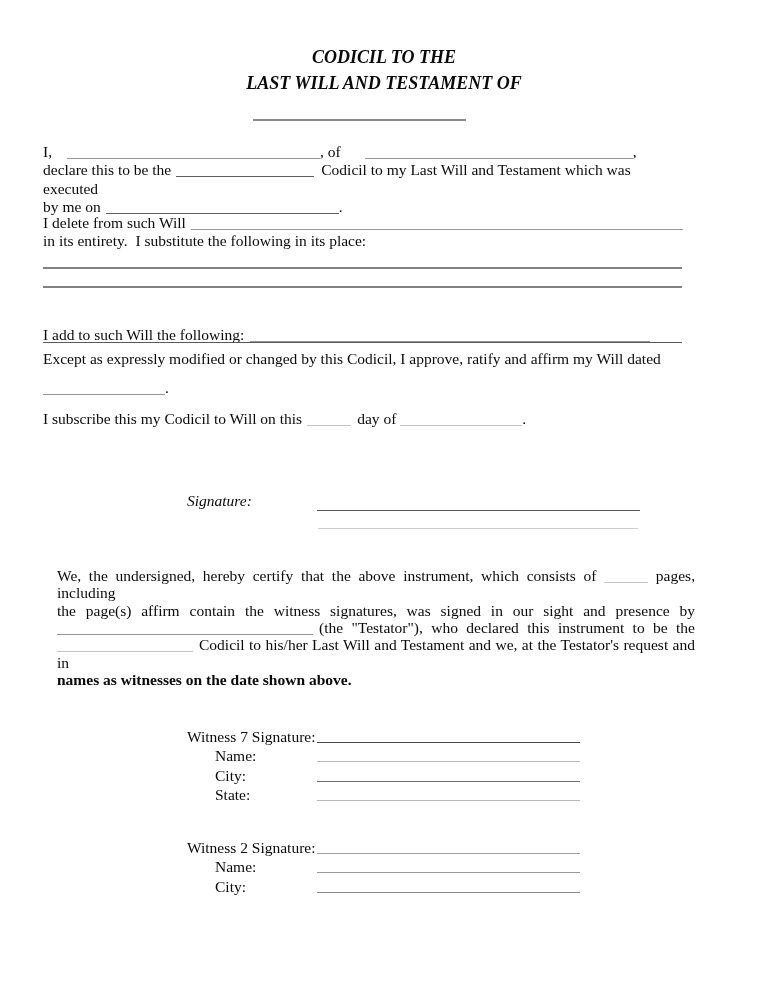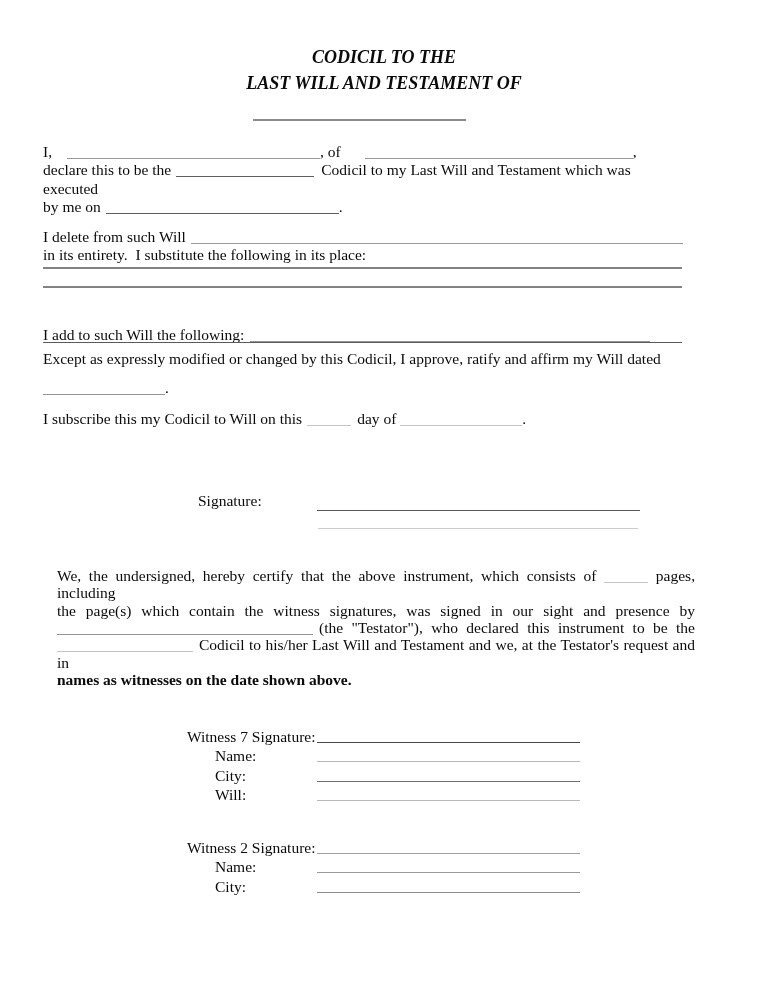--- a/index.html
+++ b/index.html
@@ -11,30 +11,30 @@
     font-size:15.5px;color:#0a0a0a;
     overflow:hidden;
   }
   .abs{position:absolute;}
   .title{top:44px;left:0;width:768px;text-align:center;
          font-weight:bold;font-style:italic;font-size:18px;line-height:26px;}
   .rule{position:absolute;height:0;}
   .title-underline{top:119px;left:253px;width:213px;border-top:2px solid #8a8a8a;}
 
   .opening{top:143px;left:43px;width:640px;line-height:18.3px;}
-  .delete-clause{top:228px;left:43px;width:640px;line-height:18.3px;}
+  .delete-clause{top:214px;left:43px;width:640px;line-height:18.3px;}
   .sub-line-1{top:267px;left:43px;width:639px;border-top:2px solid #828282;}
   .sub-line-2{top:286px;left:43px;width:639px;border-top:2px solid #828282;}
   .add-clause{top:326px;left:43px;width:640px;line-height:18.3px;}
   .add-line-2{top:342px;left:43px;width:639px;border-top:1px solid #5a5a5a;}
   .ratify-clause{top:350px;left:43px;width:640px;line-height:18.3px;}
   .ratify-row2{margin-top:11px;}
   .subscribe-clause{top:410px;left:43px;width:640px;line-height:18.3px;}
 
-  .sig-label{top:492px;left:198px;}
+  .sig-label{top:492px;left:187px;font-style:italic;}
   .sig-line-1{top:510px;left:317px;width:323px;border-top:1px solid #565656;}
   .sig-line-2{top:528px;left:318px;width:320px;border-top:1px solid #cccccc;}
 
   .cert{top:567px;left:57px;width:638px;line-height:17.35px;}
   .jline{text-align:justify;text-align-last:justify;}
   .lline{text-align:left;font-weight:bold;}
 
   .witness{left:187px;width:420px;}
   .w1{top:728px;}
   .w2{top:839px;}
@@ -110,21 +110,21 @@
   </div>
 
   <div class="abs sig-label">Signature:</div>
   <div class="rule sig-line-1"></div>
   <div class="rule sig-line-2"></div>
 
   <div class="abs cert">
     <div class="jline">
       <span>We, the undersigned, hereby certify that the above instrument, which consists of</span> <span class="blank b-light" style="width:44px;"></span> <span>pages, including</span>
     </div>
-    <div class="jline">the page(s) which contain the witness signatures, was signed in our sight and presence by</div>
+    <div class="jline">the page(s) affirm contain the witness signatures, was signed in our sight and presence by</div>
     <div class="jline">
       <span class="blank b-mid" style="width:256px;margin-right:6px;"></span><span>(the "Testator"), who declared this instrument to be the</span>
     </div>
     <div class="jline">
       <span class="blank b-light" style="width:136px;margin-right:6px;"></span><span>Codicil to his/her Last Will and Testament and we, at the Testator's request and in</span>
     </div>
     <div class="lline">names as witnesses on the date shown above.</div>
   </div>
 
   <div class="abs witness w1">
@@ -134,21 +134,21 @@
     </div>
     <div class="wrow">
       <span class="wlabel windent">Name:</span>
       <span class="wline c-light"></span>
     </div>
     <div class="wrow">
       <span class="wlabel windent">City:</span>
       <span class="wline c-mid"></span>
     </div>
     <div class="wrow">
-      <span class="wlabel windent">Will:</span>
+      <span class="wlabel windent">State:</span>
       <span class="wline c-light"></span>
     </div>
   </div>
 
   <div class="abs witness w2">
     <div class="wrow">
       <span class="wlabel">Witness 2 Signature:</span>
       <span class="wline c-soft"></span>
     </div>
     <div class="wrow">

